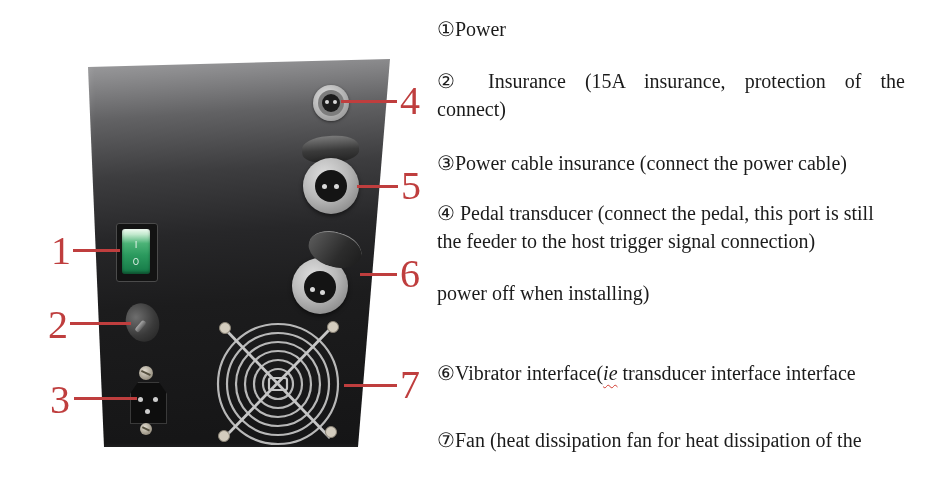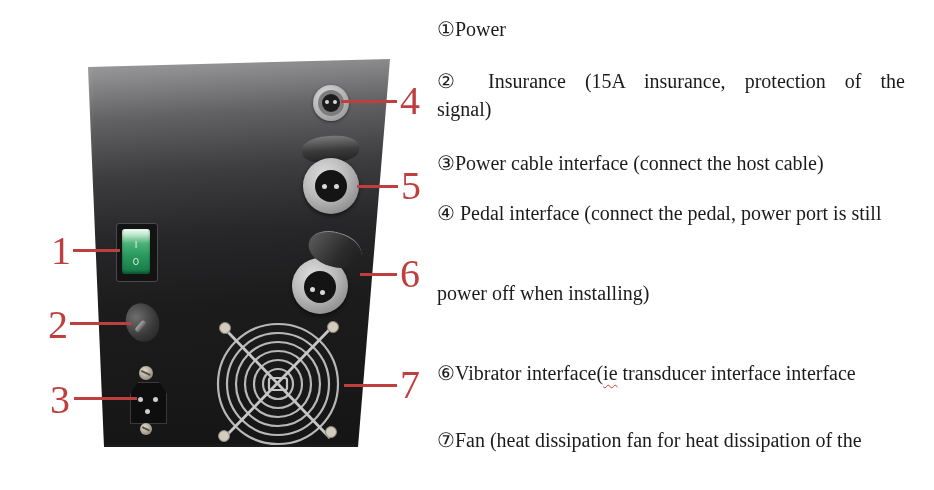--- a/index.html
+++ b/index.html
@@ -67,21 +67,21 @@
   .fan{position:absolute;left:126px;top:265px;width:128px;height:128px;}
   
   .num{position:absolute;width:30px;height:46px;line-height:46px;text-align:center;
     font-family:"Liberation Serif",serif;font-size:40px;color:var(--red);}
   .cline{position:absolute;height:3px;background:var(--red);}
   
   .desc{position:absolute;left:437px;width:470px;font-size:20px;line-height:28px;color:var(--text);}
   .desc .line{white-space:nowrap;}
   .desc .line.just{white-space:normal;text-align:justify;text-align-last:justify;width:468px;}
   .sq{text-decoration:underline;text-decoration-style:wavy;text-decoration-color:#d23b2f;
-     text-decoration-thickness:1px;text-underline-offset:4px;}
+     text-decoration-thickness:1px;text-underline-offset:4px;font-style:italic;}
 </style>
 </head>
 <body>
 
 <div id="page">
 
   <div id="panel">
 
     <div class="switch">
       <div class="rocker">
@@ -176,29 +176,30 @@
   <div class="cline" style="left:357px;top:185px;width:41px;"></div>
   <div class="cline" style="left:360px;top:273px;width:37px;"></div>
   <div class="cline" style="left:344px;top:384px;width:53px;"></div>
 
   <div class="desc" style="top:7px;margin-top:8px;">
     <div class="line">①Power</div>
   </div>
 
   <div class="desc" style="top:67px;">
     <div class="line just">② Insurance (15A insurance, protection of the</div>
-    <div class="line">signal)</div>
+    <div class="line">connect)</div>
   </div>
 
   <div class="desc" style="top:149px;">
-    <div class="line">③Power cable interface (connect the host cable)</div>
+    <div class="line">③Power cable insurance (connect the power cable)</div>
   </div>
 
   <div class="desc" style="top:199px;">
-    <div class="line">④ Pedal interface (connect the pedal, power port is still</div>
+    <div class="line">④ Pedal transducer (connect the pedal, this port is still</div>
+    <div class="line">the feeder to the host trigger signal connection)</div>
   </div>
 
   <div class="desc" style="top:279px;">
     <div class="line">power off when installing)</div>
   </div>
 
   <div class="desc" style="top:359px;">
     <div class="line"><span>⑥Vibrator interface(</span><span class="sq">ie</span><span> transducer interface interface</span></div>
   </div>
 

